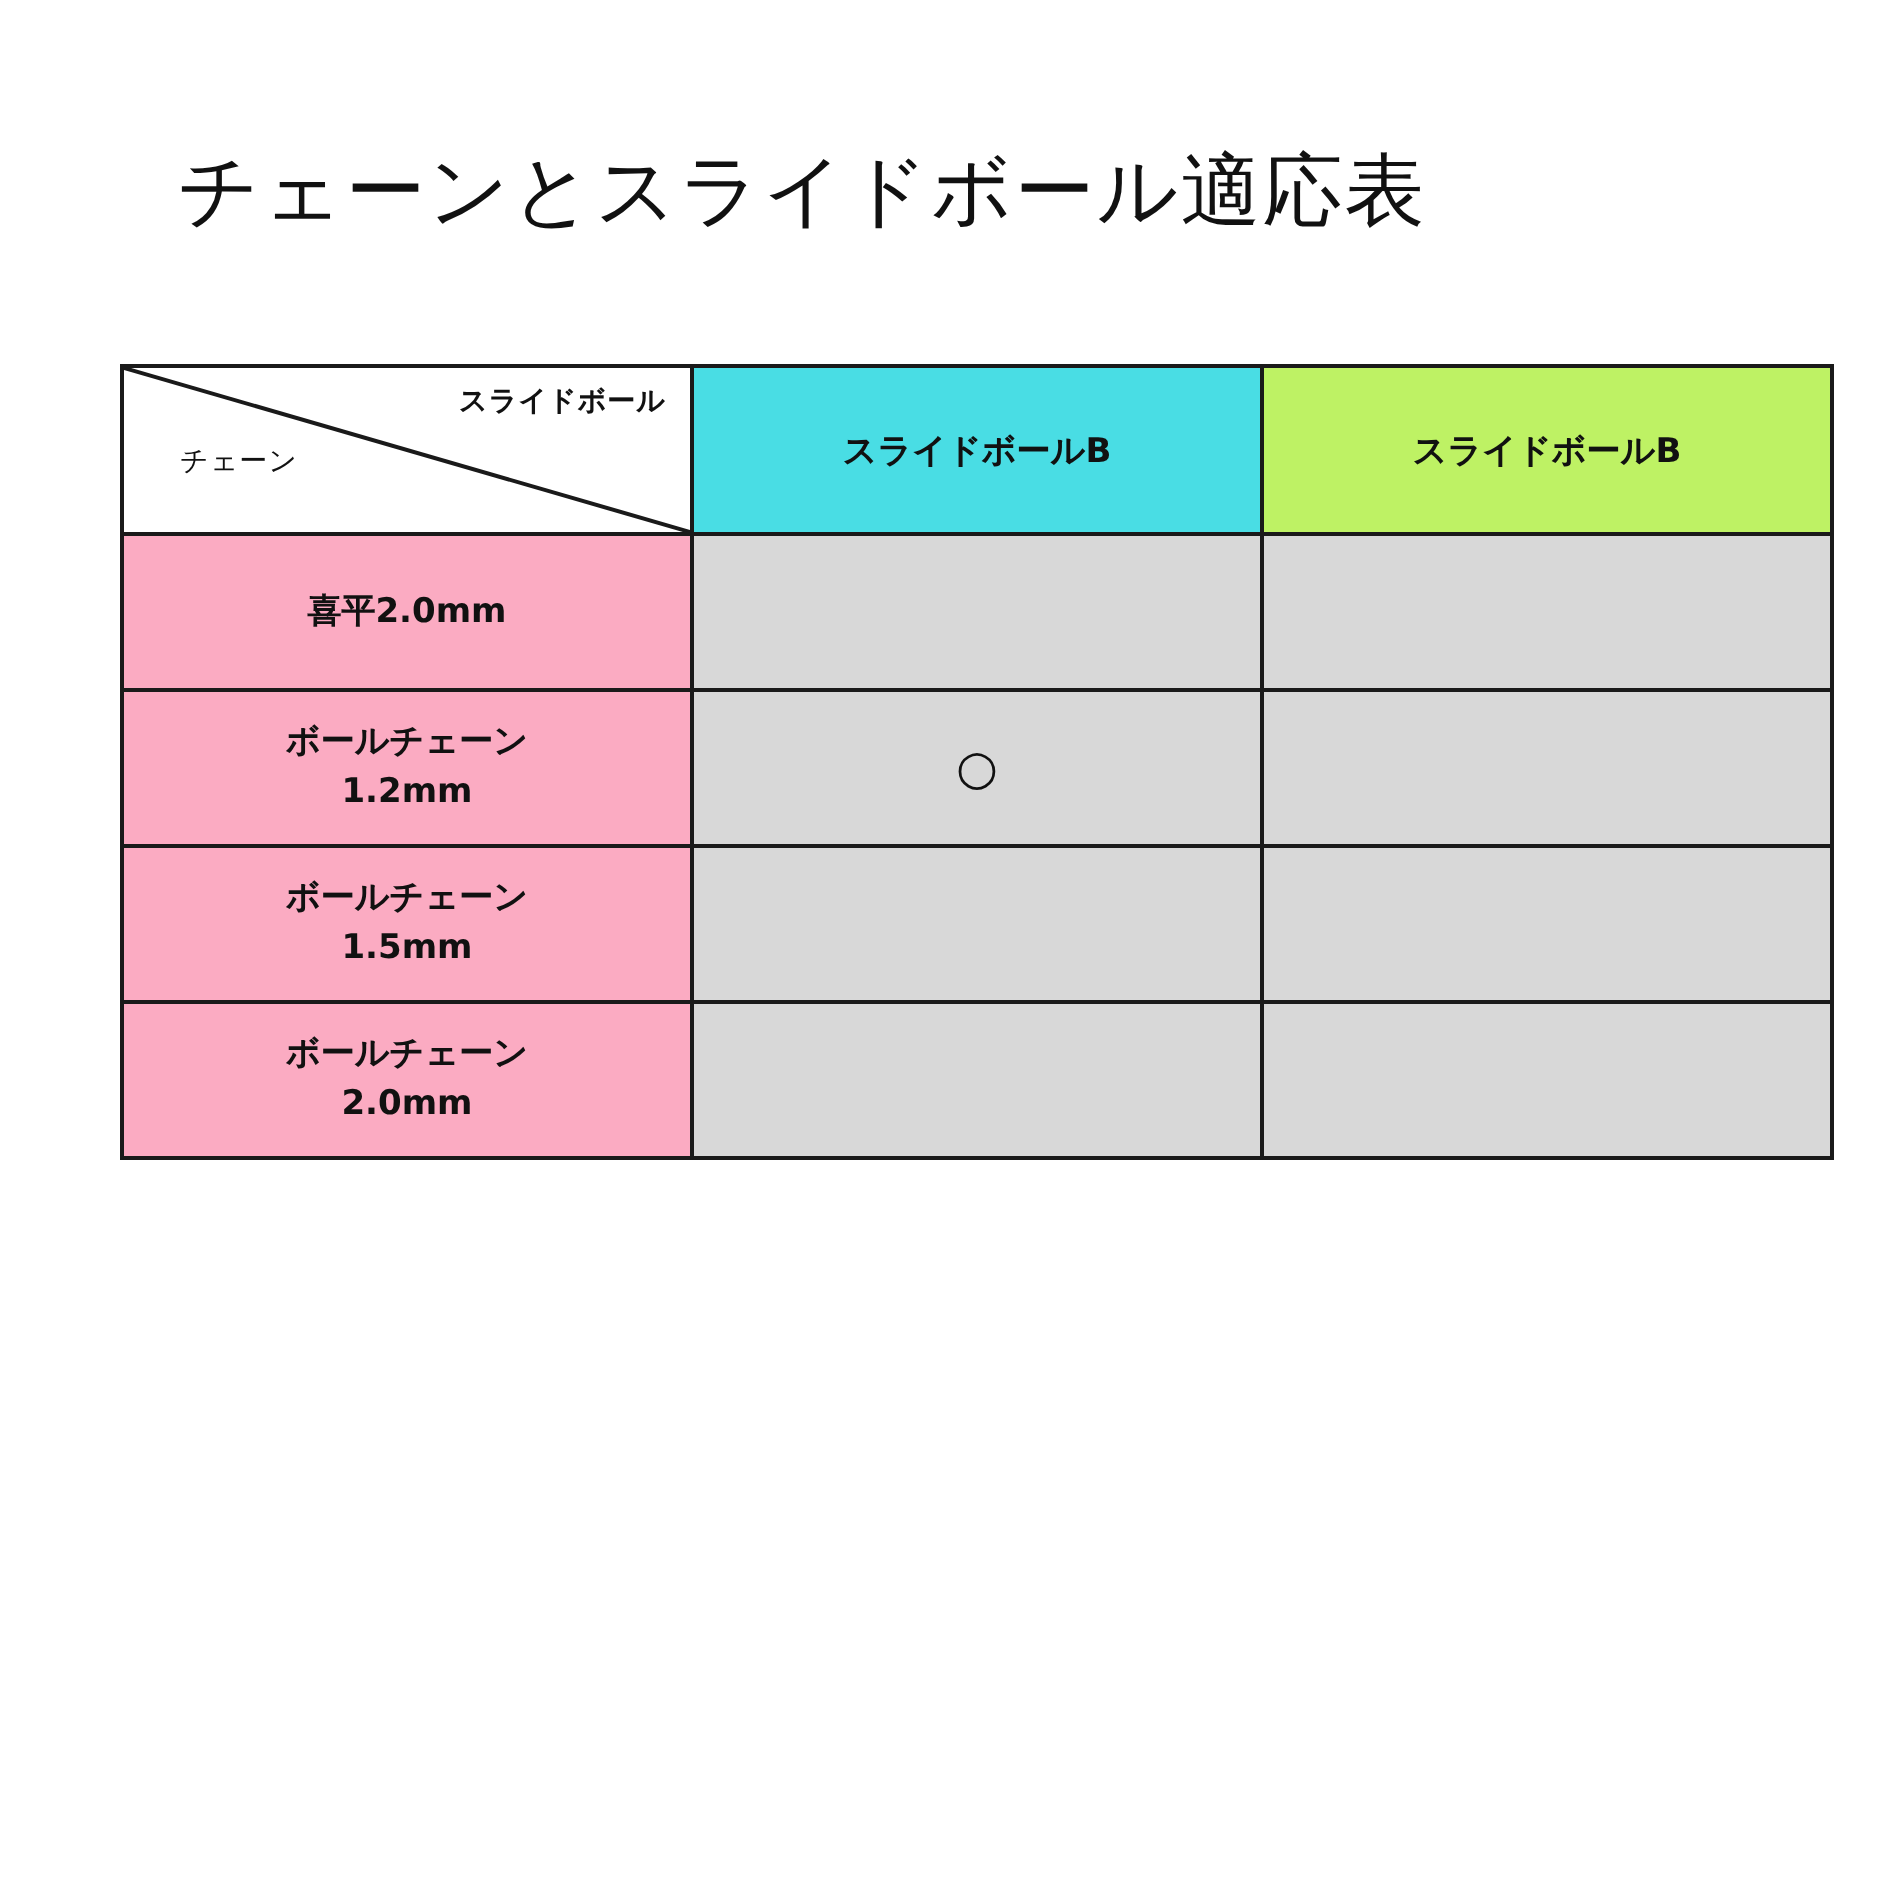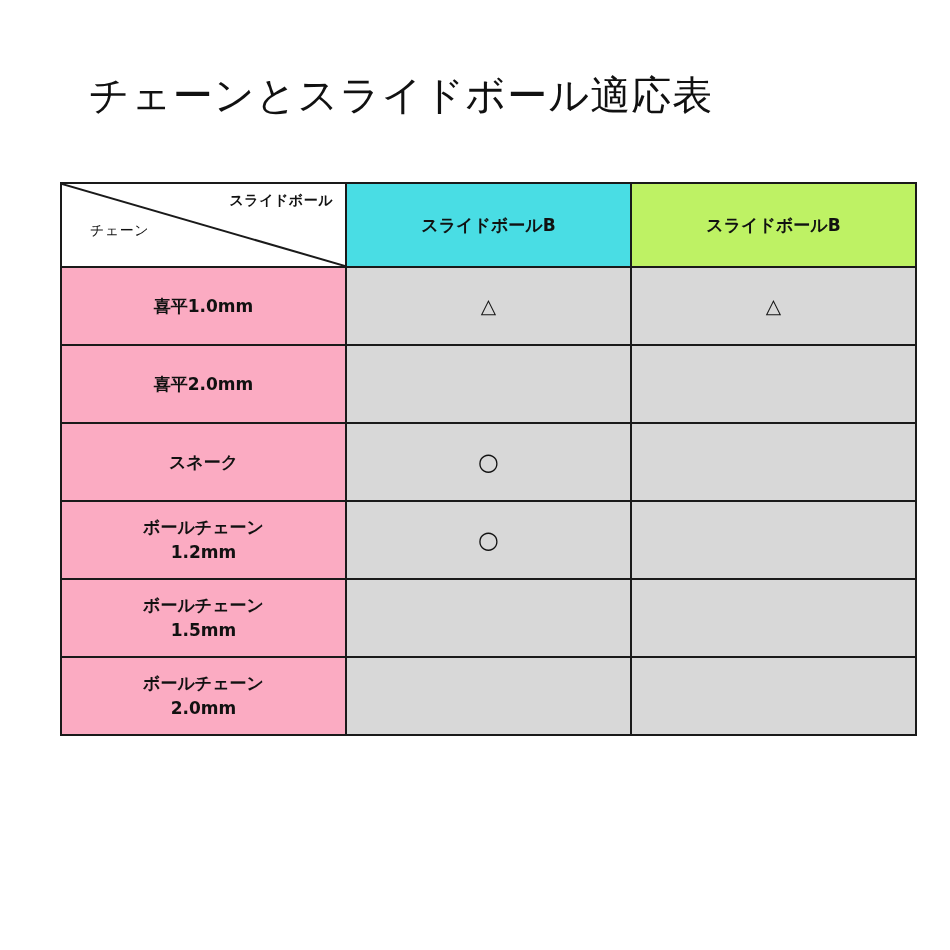--- a/index.html
+++ b/index.html
@@ -144,38 +144,28 @@
             <svg class="diag" viewBox="0 0 285 82" preserveAspectRatio="none">
               <line x1="0" y1="0" x2="285" y2="82" stroke="#1a1a1a" stroke-width="2" vector-effect="non-scaling-stroke"></line>
             </svg>
             <span class="lbl-col">スライドボール</span>
             <span class="lbl-row">チェーン</span>
           </td>
           <td class="head-a">スライドボールB</td>
           <td class="head-b">スライドボールB</td>
         </tr>
 
-        <tr>
-          <td class="rowhead">喜平1.0mm</td>
-          <td class="cell"><span class="mark tri">△</span></td>
-          <td class="cell"><span class="mark tri">△</span></td>
-        </tr>
 
 
         <tr>
           <td class="rowhead">喜平2.0mm</td>
           <td class="cell"><span class="mark cir"></span></td>
           <td class="cell"><span class="mark cir"></span></td>
         </tr>
 
-        <tr>
-          <td class="rowhead">スネーク</td>
-          <td class="cell"><span class="mark cir">○</span></td>
-          <td class="cell"><span class="mark cir"></span></td>
-        </tr>
 
         <tr>
           <td class="rowhead">
               <span class="two-line">ボールチェーン<br>1.2mm</span>
             </td>
           <td class="cell"><span class="mark cir">○</span></td>
           <td class="cell"><span class="mark cir"></span></td>
         </tr>
 
         <tr>

